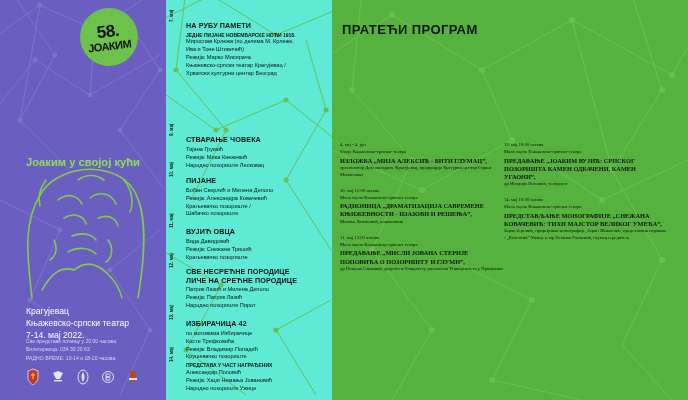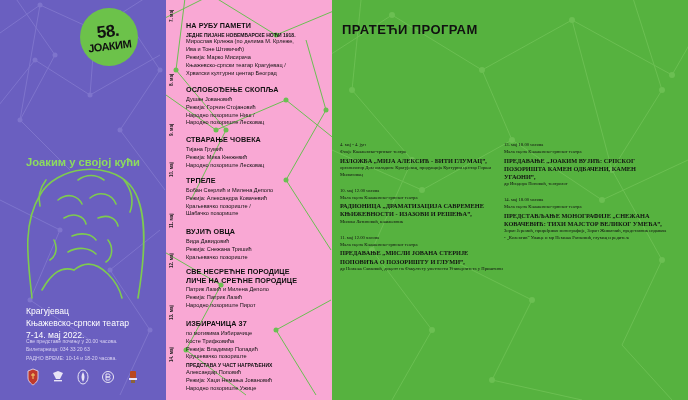--- a/index.html
+++ b/index.html
@@ -45,21 +45,21 @@
   }
   .sponsors{
     position:absolute;left:26px;top:366px;width:130px;height:22px;
     display:flex;align-items:center;gap:11px;
   }
   .sponsor{width:14px;height:18px;display:flex;align-items:center;justify-content:center;}
 
   
   .mid-col{
     position:absolute;left:166px;top:0;width:166px;height:400px;
-    background:#f9a8d4;overflow:hidden;
+    background:#5eead4;overflow:hidden;
   }
   .mid-net{position:absolute;left:0;top:0;width:166px;height:400px;}
   .mid-inner{position:absolute;left:0;top:0;width:166px;height:400px;}
 
   .prog-entry{position:absolute;left:20px;width:146px;}
   .date-tag{
     position:absolute;left:-17px;top:0;
     font-size:4.6px;color:#1d1d1d;font-weight:bold;
     transform:rotate(-90deg);transform-origin:left top;
     white-space:nowrap;
@@ -222,40 +222,32 @@
         <div class="date-tag">7. мај</div>
         <div class="pe-title" style="white-space:pre-line">НА РУБУ ПАМЕТИ</div>
         <div class="pe-sub">ЈЕДНЕ ПИЈАНЕ НОВЕМБАРСКЕ НОЋИ 1918.</div>
         <div class="pe-line">Мирослав Крлежа (по делима М. Крлеже,</div>
         <div class="pe-line">Ива и Тоне Штивичић)</div>
         <div class="pe-line">Режија: Марко Мисирача</div>
         <div class="pe-line">Књажевско-српски театар Крагујевац /</div>
         <div class="pe-line">Хрватски културни центар Београд</div>
       </div>
 
-      <div class="prog-entry" style="top:86px">
-        <div class="date-tag">8. мај</div>
-        <div class="pe-title">ОСЛОБОЂЕЊЕ СКОПЉА</div>
-        <div class="pe-line" style="margin-top:1px">Душан Јовановић</div>
-        <div class="pe-line">Режија: Горчин Стојановић</div>
-        <div class="pe-line">Народно позориште Ниш /</div>
-        <div class="pe-line">Народно позориште Лесковац</div>
-      </div>
 
       <div class="prog-entry" style="top:136px">
         <div class="date-tag">9. мај</div>
         <div class="pe-title">СТВАРАЊЕ ЧОВЕКА</div>
         <div class="pe-line" style="margin-top:1px">Тијана Грумић</div>
         <div class="pe-line">Режија: Мика Кнежевић</div>
         <div class="pe-line">Народно позориште Лесковац</div>
       </div>
 
       <div class="prog-entry" style="top:177px">
         <div class="date-tag">10. мај</div>
-        <div class="pe-title">ТРПЕЛЕ</div>
+        <div class="pe-title">ПИЈАНЕ</div>
         <div class="pe-line" style="margin-top:1px">Бобан Скерлић и Милена Деполо</div>
         <div class="pe-line">Режија: Александра Ковачевић</div>
         <div class="pe-line">Краљевачко позориште /</div>
         <div class="pe-line">Шабачко позориште</div>
       </div>
 
       <div class="prog-entry" style="top:228px">
         <div class="date-tag">11. мај</div>
         <div class="pe-title">ВУЈИЋ ОВЦА</div>
         <div class="pe-line" style="margin-top:1px">Вида Давидовић</div>
@@ -267,21 +259,21 @@
         <div class="date-tag">12. мај</div>
         <div class="pe-title" style="white-space:pre-line">СВЕ НЕСРЕЋНЕ ПОРОДИЦЕ
 ЛИЧЕ НА СРЕЋНЕ ПОРОДИЦЕ</div>
         <div class="pe-line" style="margin-top:1px">Патрик Лазић и Милена Деполо</div>
         <div class="pe-line">Режија: Патрик Лазић</div>
         <div class="pe-line">Народно позориште Пирот</div>
       </div>
 
       <div class="prog-entry" style="top:320px">
         <div class="date-tag">13. мај</div>
-        <div class="pe-title">ИЗБИРАЧИЦА 37</div>
+        <div class="pe-title">ИЗБИРАЧИЦА 42</div>
         <div class="pe-line" style="margin-top:1px">по мотивима Избирачице</div>
         <div class="pe-line">Косте Трифковића</div>
         <div class="pe-line">Режија: Владимир Попадић</div>
         <div class="pe-line">Крушевачко позориште</div>
       </div>
 
       <div class="prog-entry" style="top:362px">
         <div class="date-tag">14. мај</div>
         <div class="pe-sub" style="margin-top:0">ПРЕДСТАВА У ЧАСТ НАГРАЂЕНИХ</div>
         <div class="pe-line" style="margin-top:1px">Александар Поповић</div>

